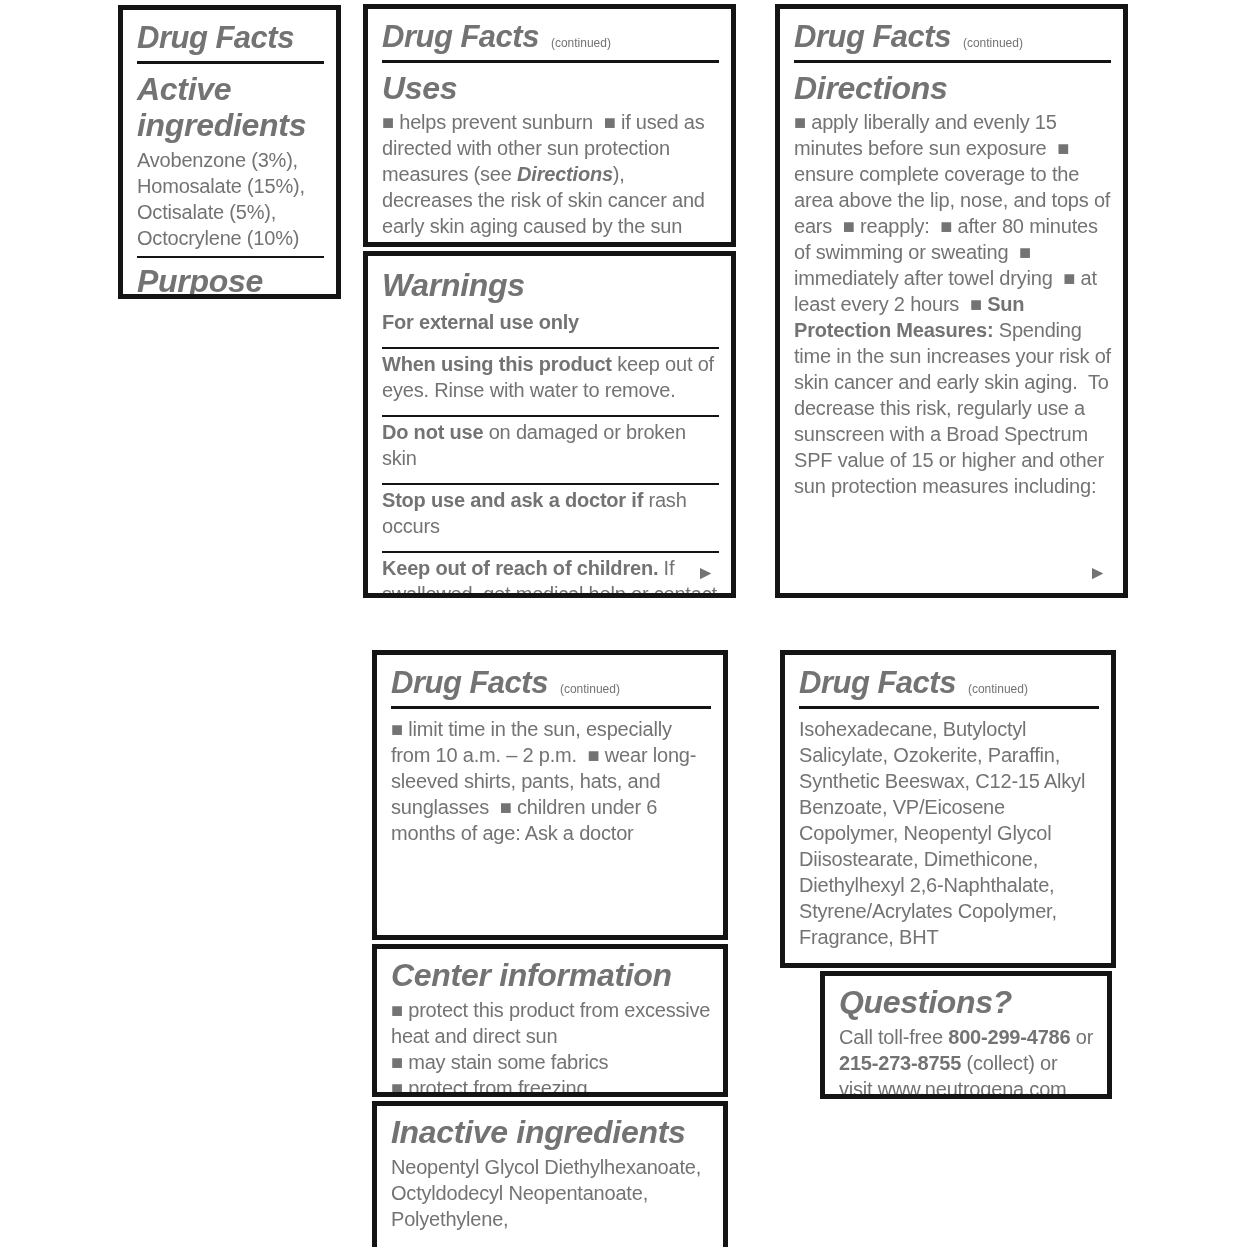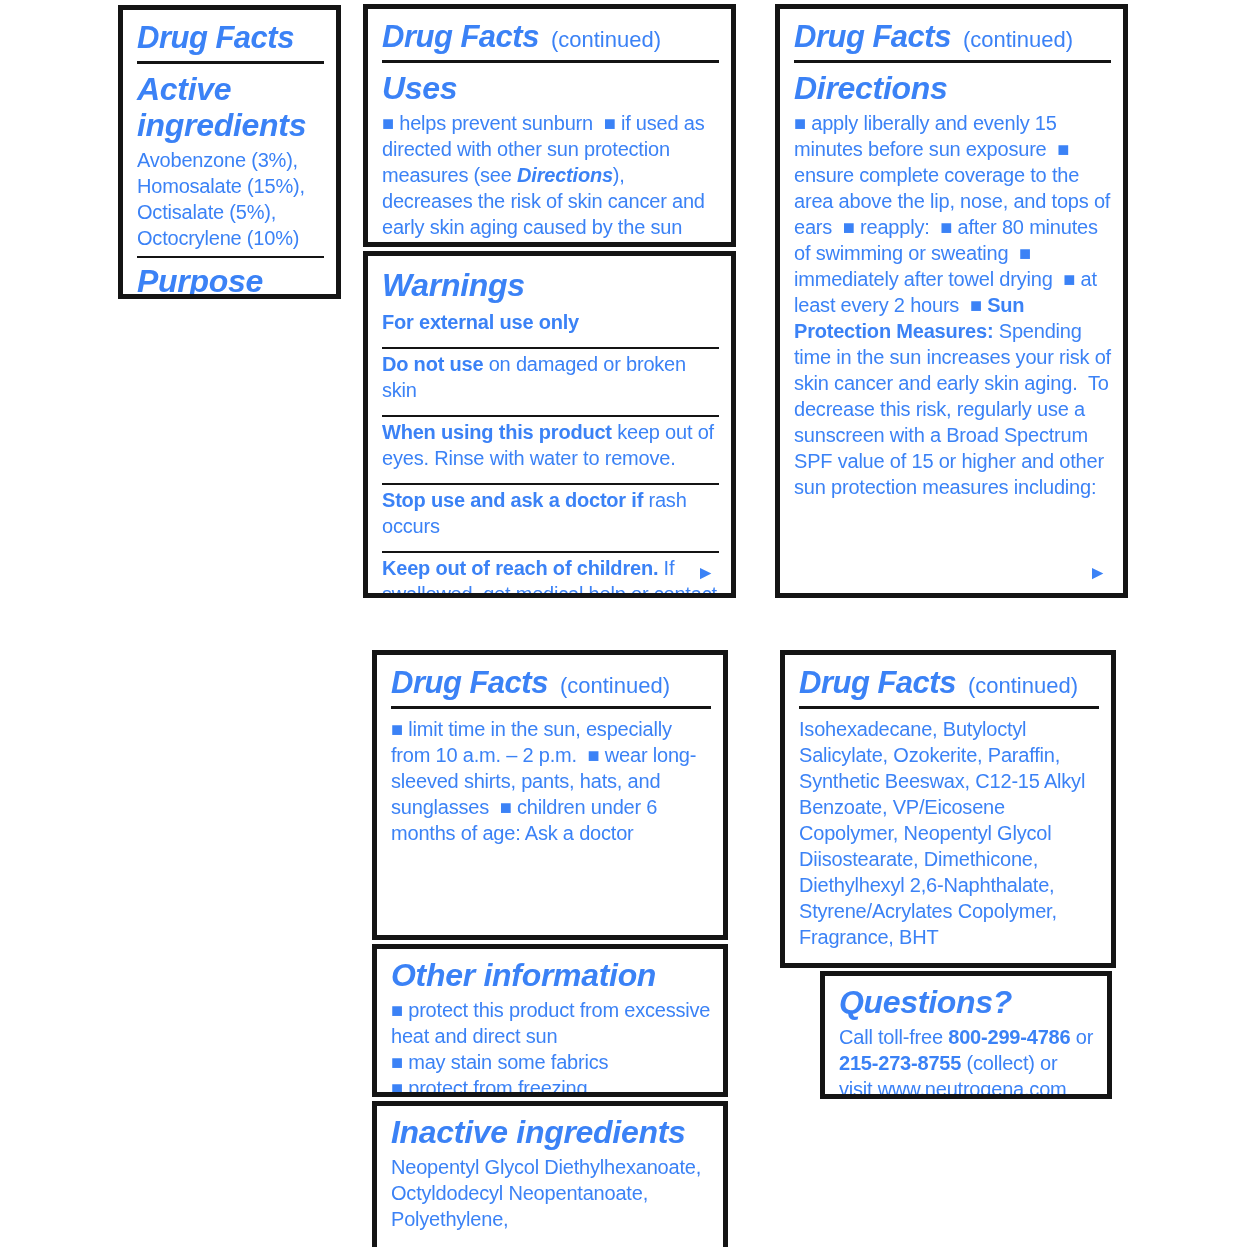--- a/index.html
+++ b/index.html
@@ -1,29 +1,29 @@
 <!DOCTYPE html>
 <html><head>
 <meta charset="utf-8">
 <style>
   html,body{margin:0;padding:0;background:#fff;}
   .canvas{
     position:relative;width:1247px;height:1247px;background:#ffffff;
-    font-family:"Liberation Sans",sans-serif;color:#3b82f6;overflow:hidden;
+    font-family:"Liberation Sans",sans-serif;color:#737373;overflow:hidden;
   }
   .panel{
     position:absolute;background:#fff;border:5px solid #141414;
     box-sizing:border-box;padding:8px 12px 10px 14px;overflow:hidden;
   }
   .title-row{
     display:flex;align-items:baseline;gap:12px;
     border-bottom:3px solid #141414;padding:4px 0 7px 0;margin-bottom:7px;
   }
   .df-title{font-size:31px;font-weight:bold;font-style:italic;letter-spacing:-0.5px;line-height:1.02;}
-  .df-cont{font-size:22px;font-weight:normal;font-style:normal;}
+  .df-cont{font-size:12px;font-weight:normal;font-style:normal;}
   .h2{font-size:32px;font-weight:bold;font-style:italic;letter-spacing:-0.3px;line-height:1.15;margin:3px 0 3px 0;}
   .body{font-size:20px;line-height:1.3;letter-spacing:-0.2px;white-space:pre-wrap;}
   .b{font-weight:bold;}
   .bi{font-weight:bold;font-style:italic;}
   .rule{border-top:2px solid #141414;margin:5px 0;height:0;}
   .warn-row{border-bottom:2px solid #141414;padding:2px 0 12px 0;}
   .warn-row.last{border-bottom:none;}
   .purpose-row{display:flex;justify-content:space-between;align-items:center;}
   .arrow{font-size:19px;line-height:1;}
   .arrow-abs{position:absolute;right:16px;bottom:9px;font-size:19px;}
@@ -66,22 +66,22 @@
       <span class="df-title">Drug Facts</span>
       <span class="df-cont">(continued)</span>
     </div>
     <div class="h2">Uses</div>
     <p class="body" style="margin:0"><span>■ helps prevent sunburn  ■ if used as directed with other sun protection measures (see </span><span class="bi">Directions</span><span>), decreases the risk of skin cancer and early skin aging caused by the sun</span></p>
   </section>
 
   <section class="panel p-warnings">
     <div class="h2">Warnings</div>
     <div class="body warn-row"><span class="b">For external use only</span><span></span></div>
+    <div class="body warn-row"><span class="b">When using this product</span><span> keep out of eyes. Rinse with water to remove.</span></div>
     <div class="body warn-row"><span class="b">Do not use</span><span> on damaged or broken skin</span></div>
-    <div class="body warn-row"><span class="b">When using this product</span><span> keep out of eyes. Rinse with water to remove.</span></div>
     <div class="body warn-row"><span class="b">Stop use and ask a doctor if</span><span> rash occurs</span></div>
     <div class="body warn-row last"><span class="b">Keep out of reach of children.</span><span> If swallowed, get medical help or contact a Poison Control Center right away.</span></div>
     <span class="arrow-abs">►</span>
   </section>
 
   <section class="panel p-directions">
     <div class="title-row">
       <span class="df-title">Drug Facts</span>
       <span class="df-cont">(continued)</span>
     </div>
@@ -92,21 +92,21 @@
 
   <section class="panel p-sun">
     <div class="title-row">
       <span class="df-title">Drug Facts</span>
       <span class="df-cont">(continued)</span>
     </div>
     <p class="body" style="margin:4px 0 0 0">■ limit time in the sun, especially from 10 a.m. – 2 p.m.  ■ wear long-sleeved shirts, pants, hats, and sunglasses  ■ children under 6 months of age: Ask a doctor</p>
   </section>
 
   <section class="panel p-other">
-    <div class="h2" style="margin-top:0">Other information</div>
+    <div class="h2" style="margin-top:0">Center information</div>
     <div class="body">■ protect this product from excessive heat and direct sun</div>
     <div class="body">■ may stain some fabrics</div>
     <div class="body">■ protect from freezing</div>
   </section>
 
   <section class="panel p-inactive">
     <div class="h2" style="margin-top:0">Inactive ingredients</div>
     <p class="body" style="margin:0">Neopentyl Glycol Diethylhexanoate, Octyldodecyl Neopentanoate, Polyethylene,</p>
     <span class="arrow-abs">►</span>
   </section>

